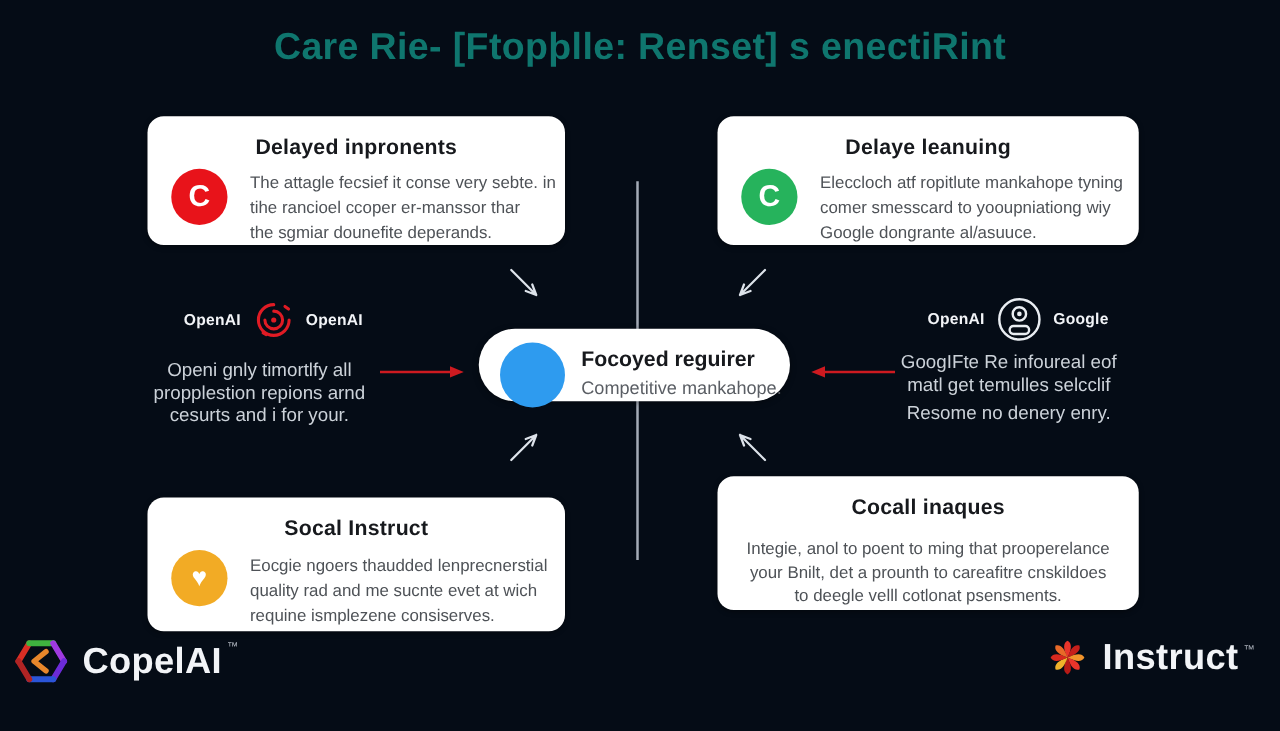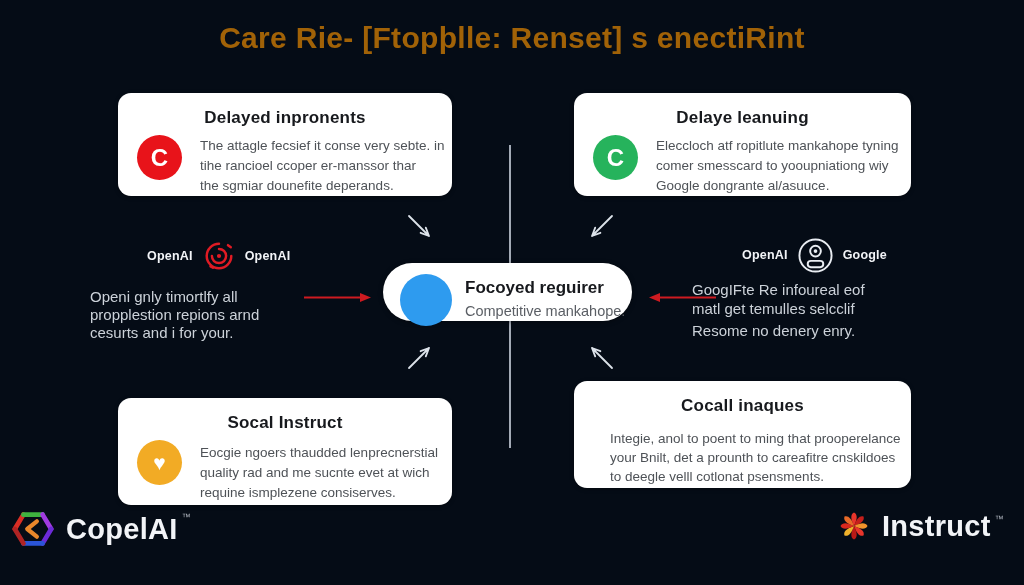--- a/index.html
+++ b/index.html
@@ -6,57 +6,57 @@
   body{
     width:1024px;height:585px;
     background:#050c16;
     font-family:"Liberation Sans", sans-serif;
     position:relative;overflow:hidden;
   }
   .abs{position:absolute;}
   .page-title{
     position:absolute;left:0;top:21px;width:1024px;
     text-align:center;font-size:30px;font-weight:bold;
-    color:#a16207;letter-spacing:.3px;
+    color:#0f766e;letter-spacing:.3px;
   }
   .vline{
     position:absolute;left:509px;top:145px;width:2px;height:303px;
     background:#b6bdc8;opacity:.9;
   }
   .card{
     position:absolute;background:#ffffff;border-radius:13px;
     box-shadow:0 1px 4px rgba(0,0,0,.35);
   }
   .card-title{
     margin:15px 10px 0 10px;text-align:center;
     font-size:17px;font-weight:bold;color:#17191d;letter-spacing:.2px;
   }
   .badge{
     position:absolute;left:19px;top:42px;width:45px;height:45px;
     border-radius:50%;display:flex;align-items:center;justify-content:center;
     color:#fff;font-weight:800;font-size:24px;line-height:1;
   }
   .card-lines{position:absolute;font-size:13.5px;color:#4e5257;line-height:20px;}
-  .card-lines.center{text-align:left;line-height:19px;padding-left:36px;}
+  .card-lines.center{text-align:center;line-height:19px;}
   .pill{
     position:absolute;left:383px;top:263px;width:249px;height:58px;
     background:#fff;border-radius:37px;box-shadow:0 1px 5px rgba(0,0,0,.4);
   }
   .pill-dot{
     position:absolute;left:17px;top:11px;width:52px;height:52px;border-radius:50%;
   }
   .pill-title{position:absolute;left:82px;top:15px;font-size:17px;font-weight:bold;color:#17191d;}
   .pill-sub{position:absolute;left:82px;top:40px;font-size:14.5px;color:#5a5e64;}
   .flow-row{
     position:absolute;display:flex;align-items:center;gap:9px;height:36px;
   }
   .flow-label{font-size:12.5px;font-weight:bold;color:#f2f4f7;letter-spacing:.2px;}
   .flow-icon{display:flex;align-items:center;justify-content:center;}
   .flow-body{
-    position:absolute;font-size:15px;color:#ccd2d9;line-height:18px;
+    position:absolute;text-align:center;font-size:15px;color:#ccd2d9;line-height:18px;
   }
   .gap-top{margin-top:4px;}
   .brand{
     position:absolute;display:flex;align-items:center;gap:10px;
   }
   .brand-name{font-size:29px;font-weight:bold;color:#f2f4f7;letter-spacing:.3px;}
   .brand-tm{font-size:9px;color:#aeb4bd;align-self:flex-start;margin:6px 0 0 -6px;}
 </style>
 </head>
 <body>

